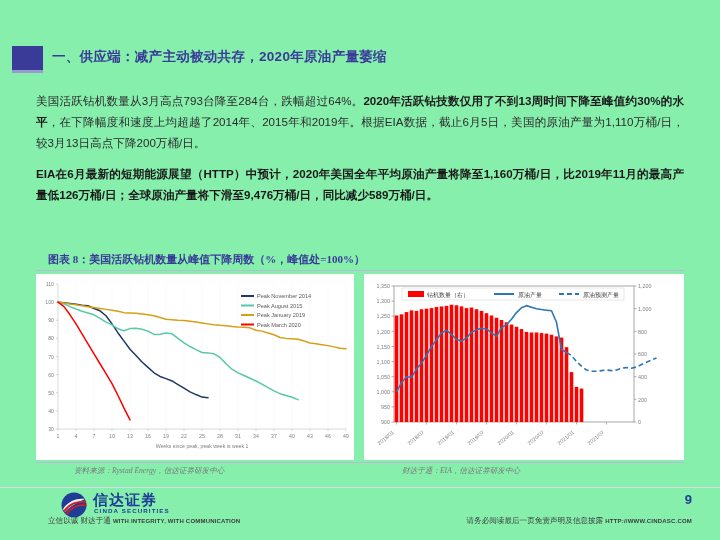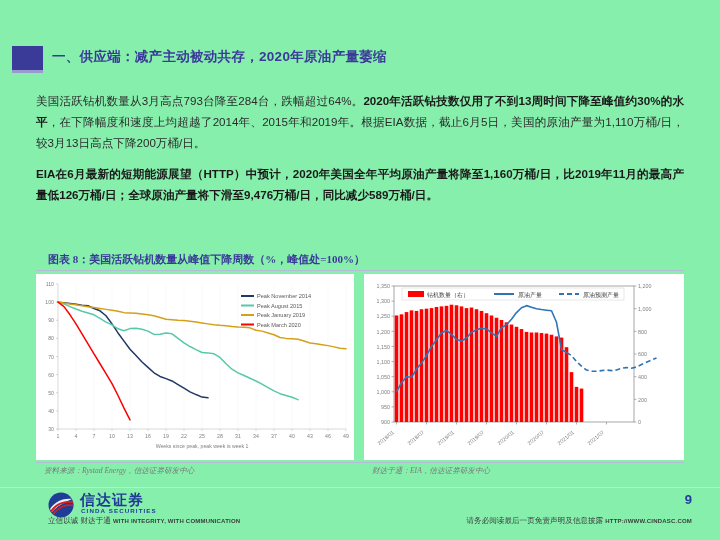--- a/index.html
+++ b/index.html
@@ -54,31 +54,31 @@
   .panel.right { left: 364px; width: 320px; }
 
   
   .src-rule {
     position: absolute; left: 36px; top: 462px; width: 648px;
     height: 1px; background: #b9b9d8;
   }
   .src {
     position: absolute; top: 466px;
     font-size: 7.6px; color: #7a7a7a; font-style: italic;
-    font-family: "Liberation Serif", serif; white-space: nowrap;
+    font-family: "Liberation Serif", serif; white-space: nowrap; margin-left: 30px;
   }
   .src.left  { left: 44px; }
   .src.right { left: 372px; }
 
   
   .footer-rule {
     position: absolute; left: 0; top: 487px; width: 720px; height: 1px;
     background: #d8d8e6;
   }
-  .logo-box { position: absolute; left: 48px; top: 492px; width: 230px; height: 26px; }
+  .logo-box { position: absolute; left: 61px; top: 492px; width: 230px; height: 26px; }
   .logo-mark { position: absolute; left: 0; top: 0; width: 26px; height: 26px; }
   .logo-cn {
     position: absolute; left: 32px; top: -1px;
     font-size: 15px; font-weight: bold; color: #1f3c96; letter-spacing: 1px;
   }
   .logo-en {
     position: absolute; left: 33px; top: 15px;
     font-size: 6.2px; font-weight: bold; color: #1f3c96; letter-spacing: 1.1px;
   }
   .tagline {

